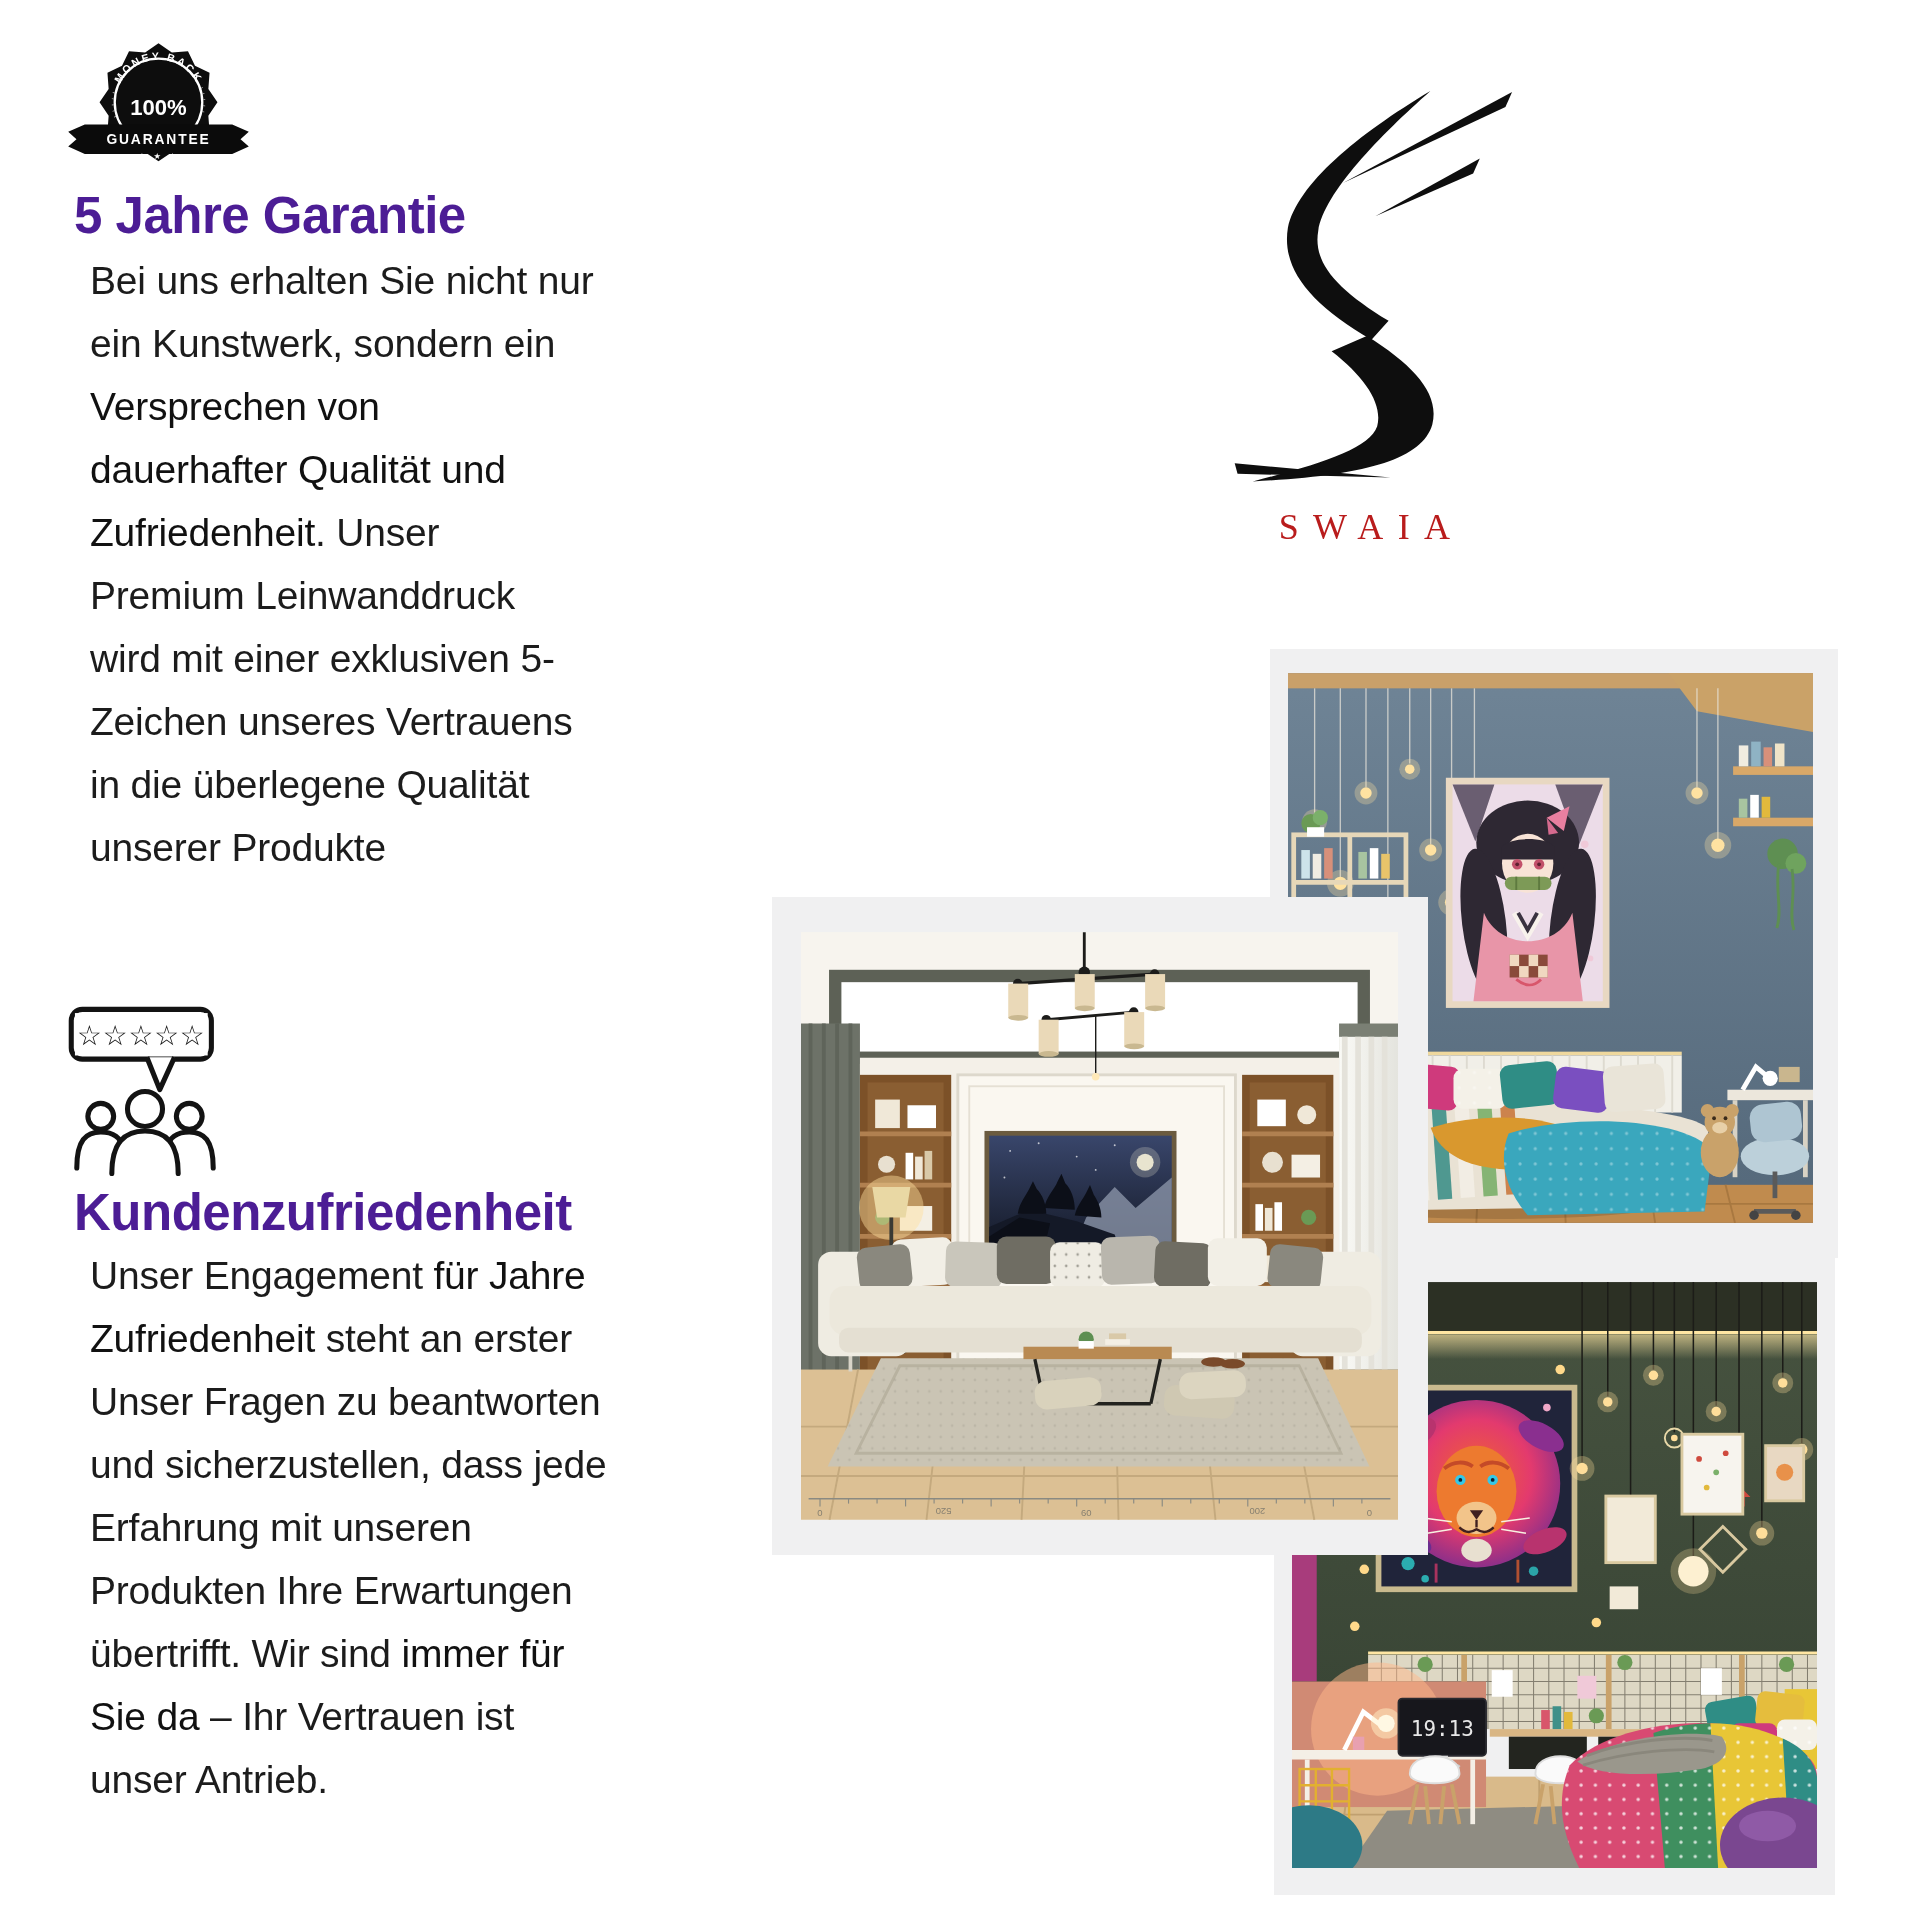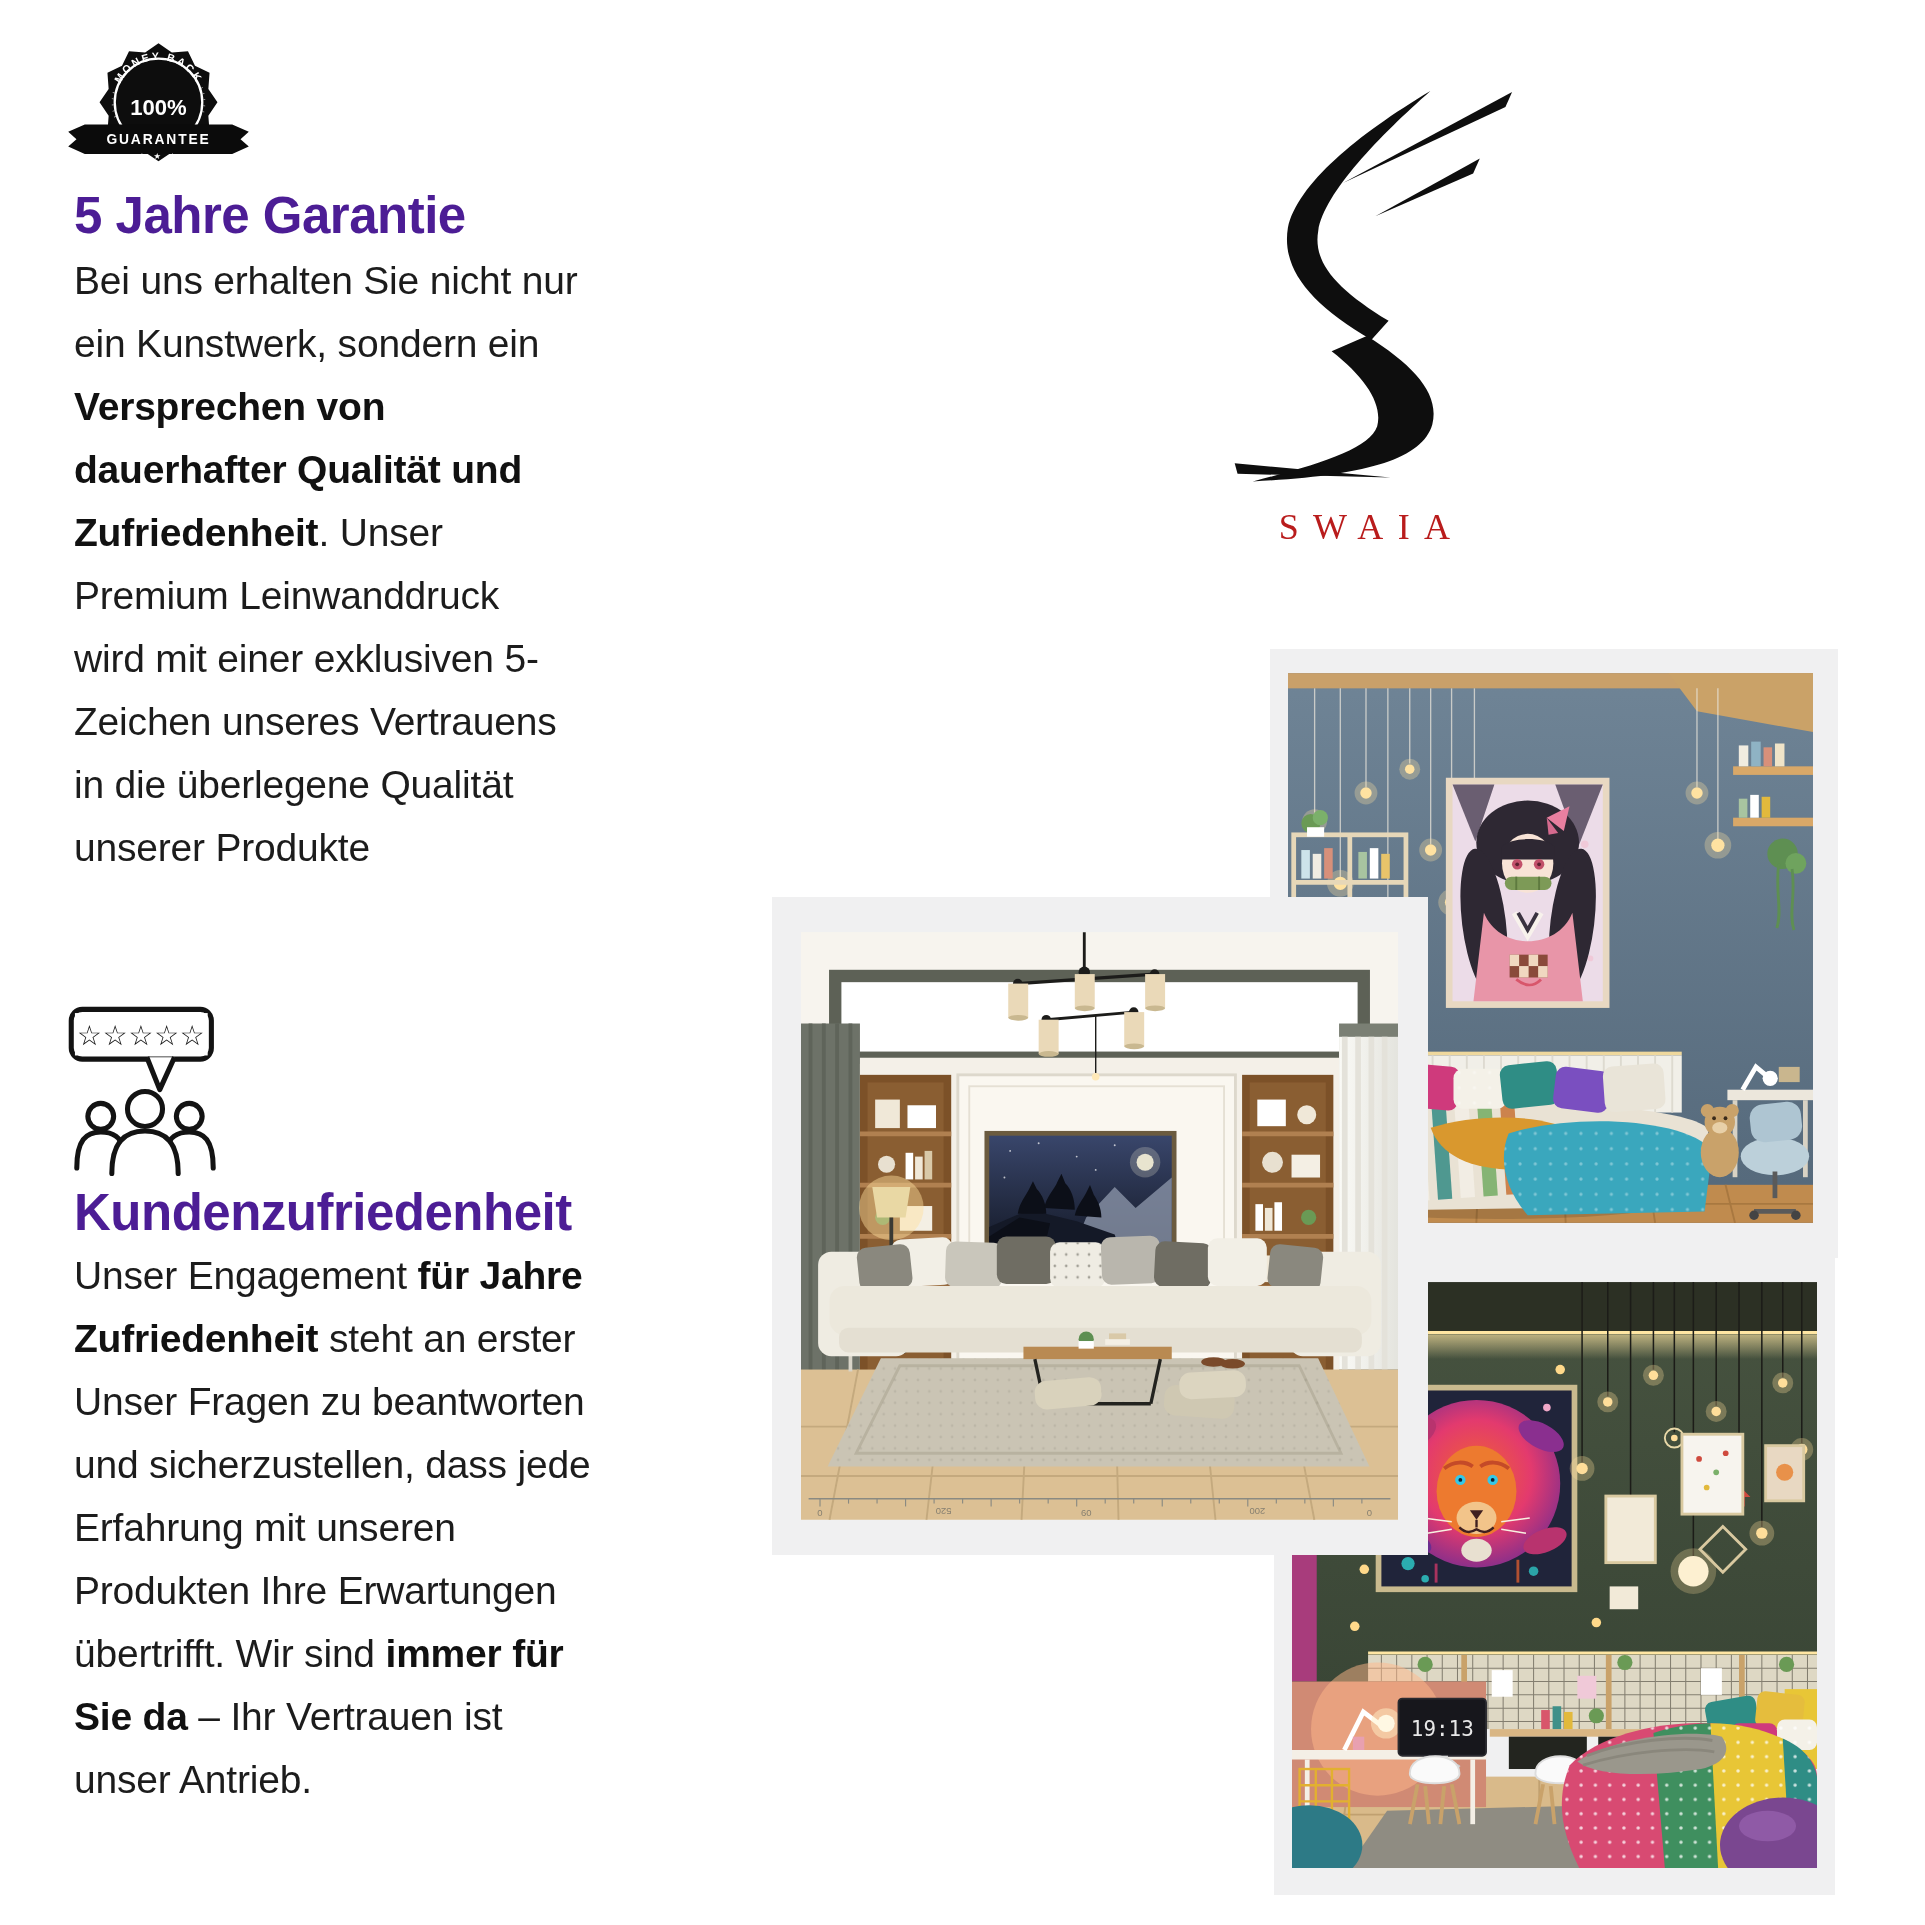--- a/index.html
+++ b/index.html
@@ -2,22 +2,22 @@
 <html style="font-size:15px"><head>
 <meta charset="utf-8">
 <style>
   html,body{margin:0;padding:0;background:#ffffff;}
   #canvas{position:relative;width:1926px;height:1926px;background:#ffffff;overflow:hidden;
           font-family:"Liberation Sans",sans-serif;color:#1a1a1a;}
   .abs{position:absolute;}
   h1,h2{margin:0;font-weight:700;color:#4c1d95;letter-spacing:-0.5px;}
   .h-big{font-size:51px;line-height:1.1;}
   .para{font-size:39px;line-height:63px;color:#1c1c1c;letter-spacing:-0.2px;}
-  .para .tl{white-space:nowrap;}
-  .para .b{font-weight:700;color:#111;}
+  .para .tl{white-space:nowrap;margin-left:16px;}
+  .para .b{font-weight:400;color:#111;}
   .brand-word{font-family:"Liberation Serif",serif;font-size:36px;letter-spacing:14.3px;
               text-align:center;color:#b91c1c;}
   .card{position:absolute;background:#f0f0f1;}
   .photo{position:absolute;overflow:hidden;}
   svg{display:block;}
 </style>
 </head>
 <body>
 
 <div id="canvas">

